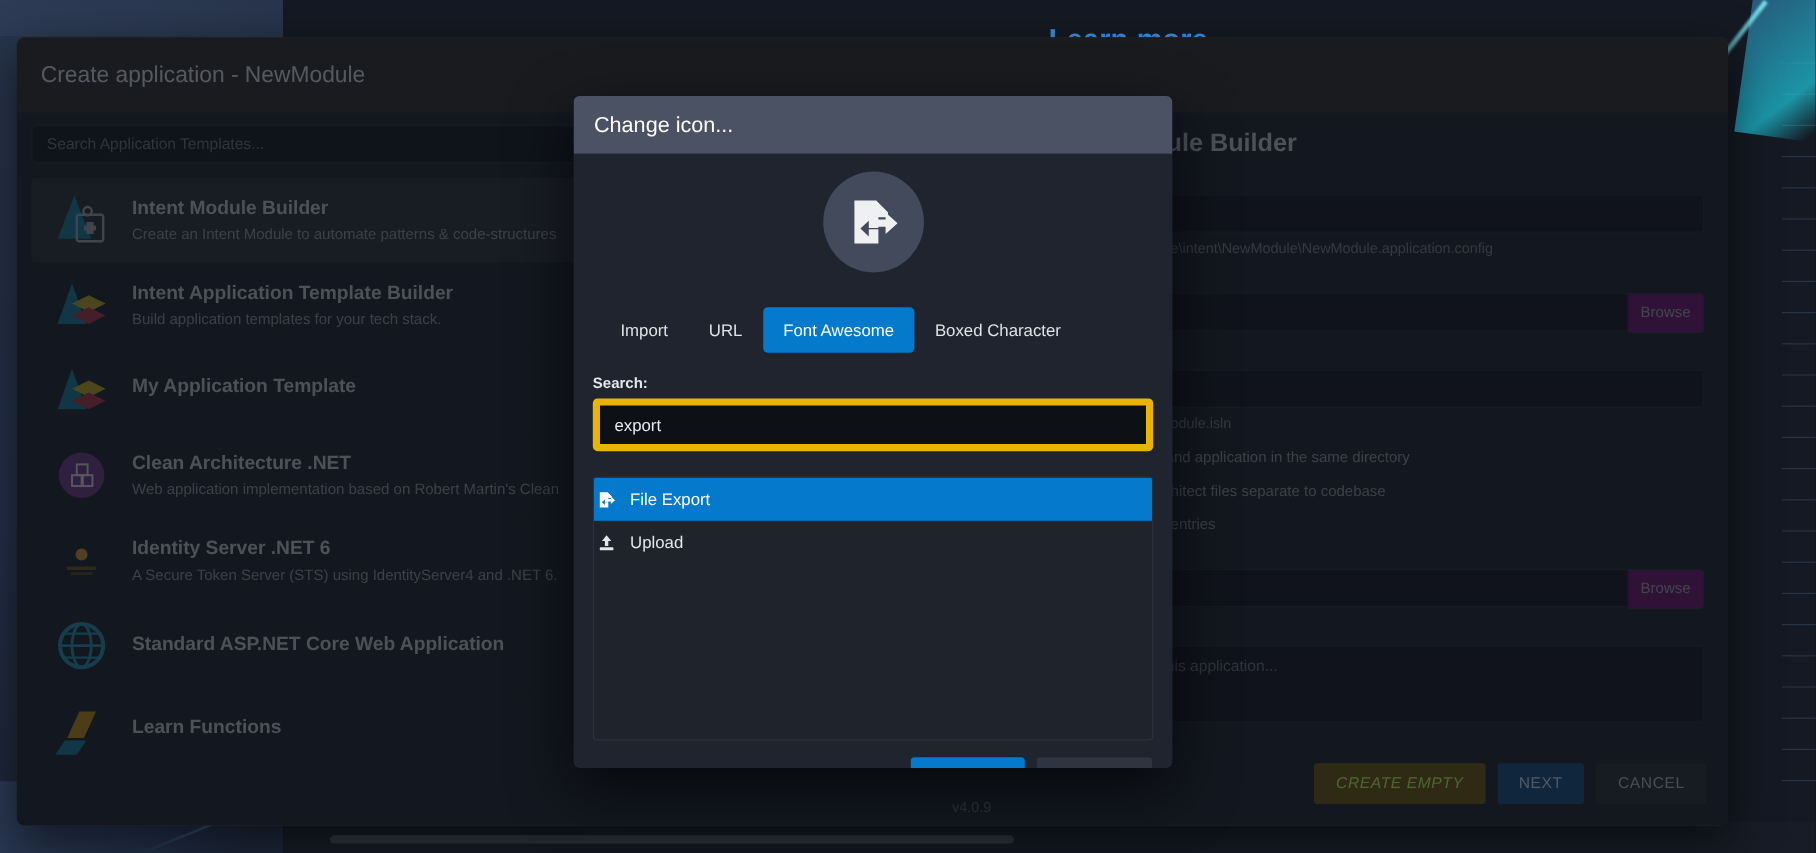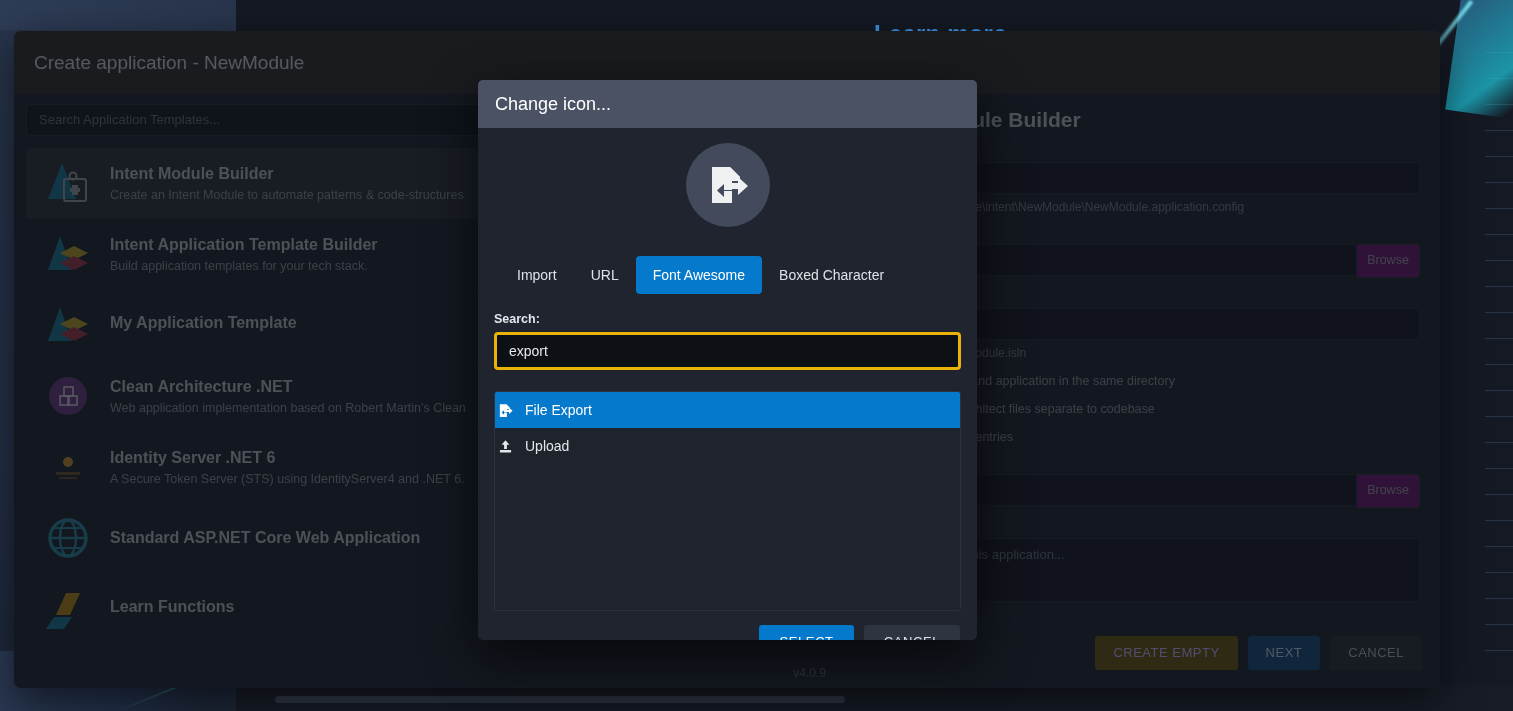--- a/index.html
+++ b/index.html
@@ -100,21 +100,21 @@
     background:#701a75;border:1px solid #343a45;border-left:none;border-radius:0 4px 4px 0;
   }
   .det-check{display:flex;align-items:center;gap:9px;font-size:12.5px;color:#8d939c;margin-top:13px;}
   .det-box{width:13px;height:13px;border:1px solid #4a515c;border-radius:2px;flex:none;}
   .det-area{
     height:46px;background:#1b1f28;border:1px solid #2b313b;border-radius:4px;
     color:#6c737f;font-size:13px;padding:8px 12px;margin-top:10px;
   }
   .det-btns{position:absolute;right:18px;bottom:18px;display:flex;gap:10px;}
   .btn{height:34px;line-height:34px;padding:0 18px;font-size:13px;border-radius:3px;letter-spacing:.5px;}
-  .btn-empty{background:#6b5b16;color:#c4b5fd;}
+  .btn-empty{background:#6b5b16;color:#bef264;font-style:italic;}
   .btn-next{background:#1c4f7e;color:#c3d6e6;}
   .btn-cancelbg{background:#2d323b;color:#aeb4bd;}
 
   
   .dim{position:absolute;inset:0;background:rgba(10,13,19,.62);}
 
   
   .modal{
     position:absolute;left:478px;top:80px;width:499px;height:560px;
     background:#1f242e;border-radius:5px;
@@ -131,21 +131,21 @@
     width:84px;height:84px;border-radius:50%;background:#434a5c;
     display:flex;align-items:center;justify-content:center;
   }
   .tabs{display:flex;align-items:center;gap:0;margin-top:29px;padding-left:6px;}
   .tab{
     font-size:14px;color:#dfe2e7;padding:11px 17px;border-radius:4px;cursor:default;
   }
   .tab.active{background:#0579cb;color:#ffffff;font-weight:normal;}
   .search-label{font-size:12.5px;font-weight:bold;color:#e3e6eb;margin-top:18px;}
   .search-box{
-    margin-top:6px;height:32px;background:#0d1014;border:3px solid #eab308;border-radius:4px;
+    margin-top:6px;height:32px;background:#0d1014;border:6px solid #eab308;border-radius:4px;
     color:#e6e9ee;font-size:14px;line-height:32px;padding:0 12px;
   }
   .results{
     margin-top:21px;height:218px;background:#1e232c;border:1px solid #2c323d;border-radius:3px;
     overflow:hidden;
   }
   .res-item{
     display:flex;align-items:center;gap:11px;height:36px;padding:0 2px;font-size:14px;color:#e3e6eb;
   }
   .res-item.active{background:#0579cb;color:#fff;}

